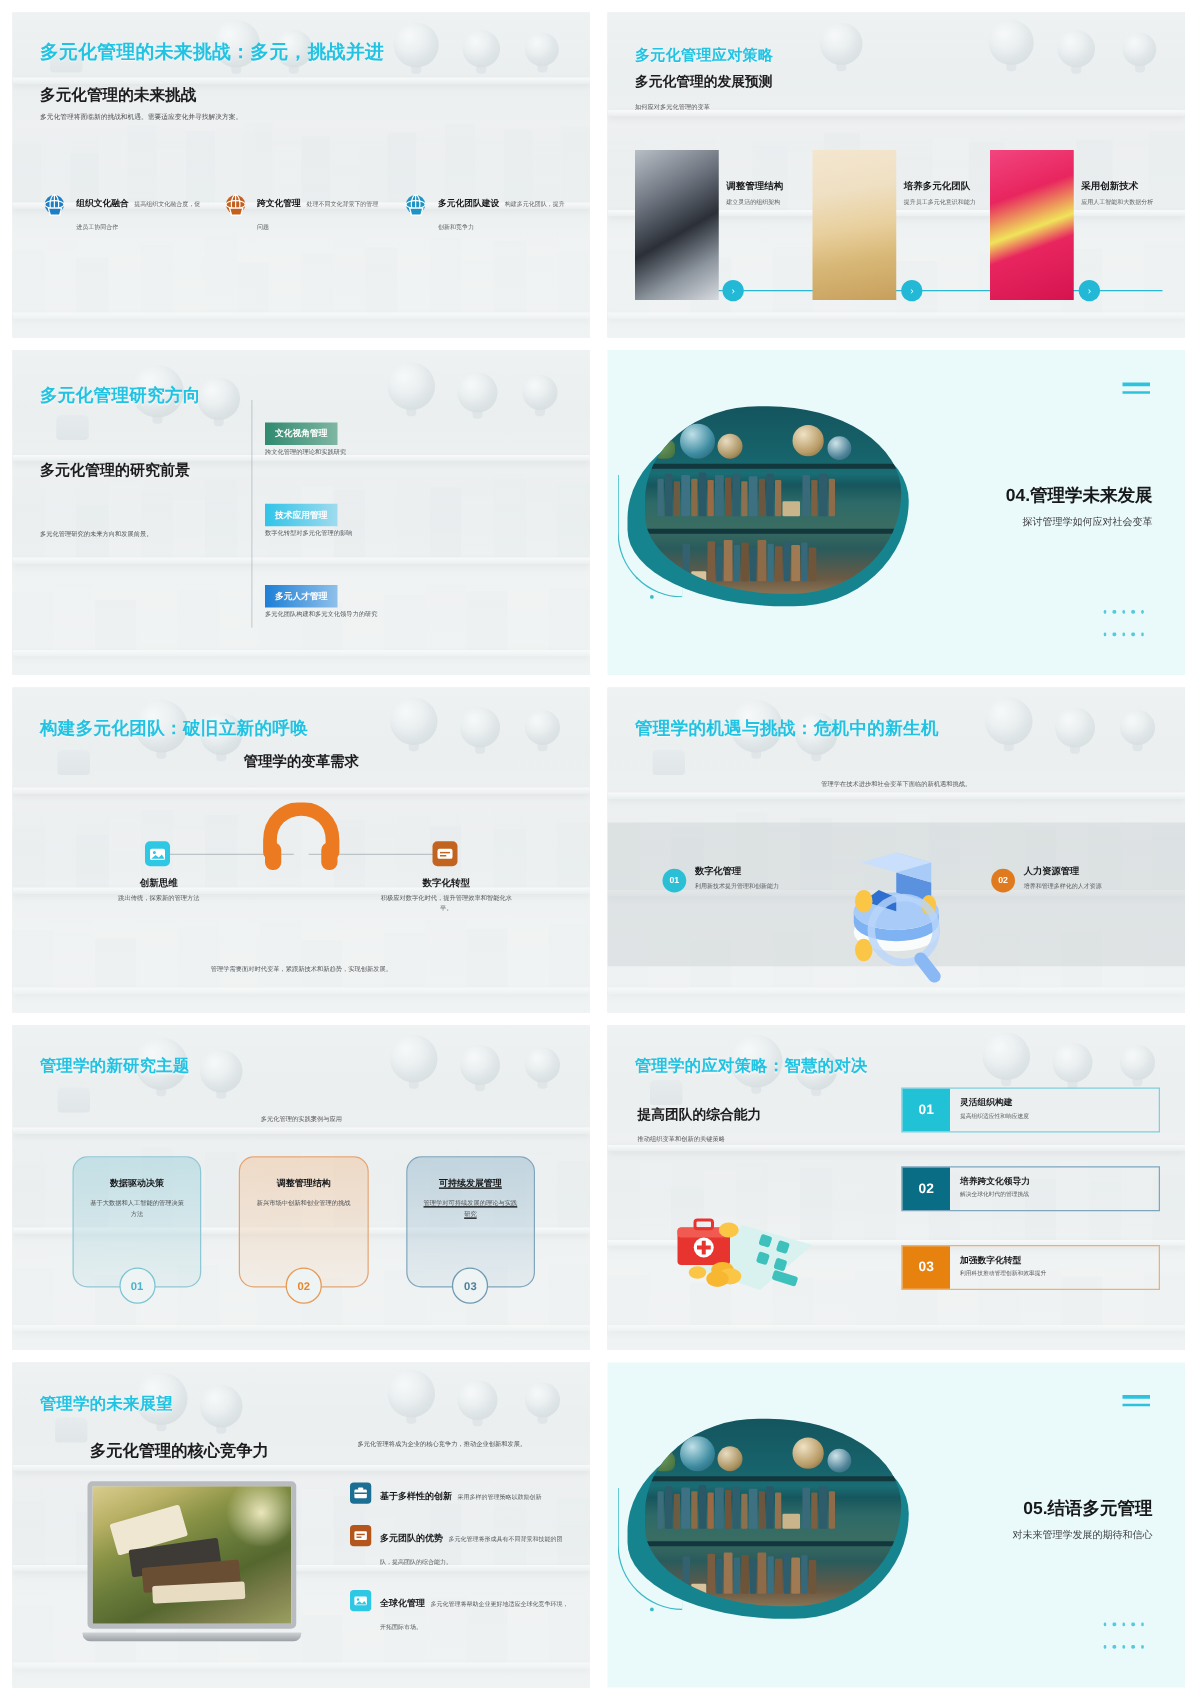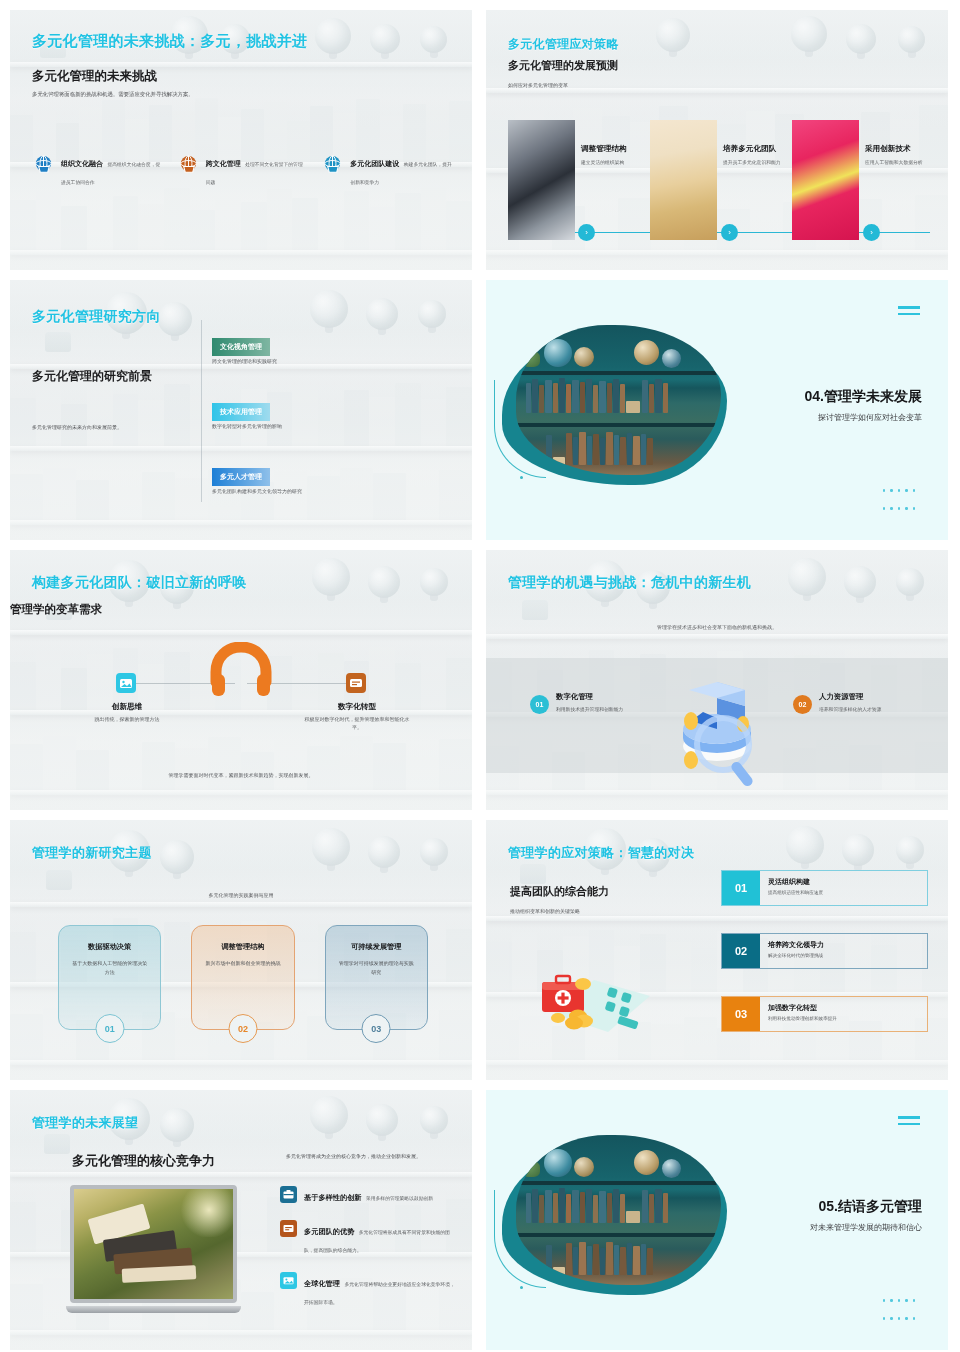--- a/index.html
+++ b/index.html
@@ -137,21 +137,21 @@
   .sec .arcdot{position:absolute;left:34px;top:196px;width:3px;height:3px;border-radius:50%;background:#3ab9c6;}
   .sec .hamb{position:absolute;right:28px;top:26px;width:22px;}
   .sec .hamb span{display:block;height:2.6px;background:#2ec3dd;margin-bottom:4px;}
   .sec .st{position:absolute;right:26px;top:108px;font-size:14px;font-weight:bold;color:#17181a;text-align:right;}
   .sec .ss{position:absolute;right:26px;top:132px;font-size:8px;color:#3c3d40;text-align:right;}
   .sec .dots{position:absolute;right:26px;top:200px;width:42px;}
   .sec .dots i{display:inline-block;width:2.4px;height:2.4px;border-radius:50%;background:#55c9de;margin:2.2px 2.6px;}
 
   
   .s5 .kicker{left:22px;top:24px;font-size:14px;}
-  .s5 .h1{position:absolute;left:0;right:0;top:52px;font-size:11.5px;}
+  .s5 .h1{position:absolute;left:0;right:0;top:52px;text-align:center;font-size:11.5px;}
   .s5 .hp{position:absolute;left:50%;top:92px;transform:translateX(-50%);width:62px;height:56px;}
   .s5 .cline{position:absolute;top:133px;height:1px;background:rgba(130,145,150,.45);}
   .s5 .cl1{left:120px;width:105px;} .s5 .cl2{left:237px;width:105px;}
   .s5 .sq{position:absolute;width:20px;height:20px;border-radius:4px;}
   .s5 .sq1{left:106px;top:123px;background:#2ec7e4;}
   .s5 .sq2{left:336px;top:123px;background:#c2641f;}
   .s5 .b1{position:absolute;left:62px;top:152px;width:110px;text-align:center;}
   .s5 .b2{position:absolute;left:292px;top:152px;width:110px;text-align:center;}
   .s5 .bt{font-size:7.6px;font-weight:bold;color:#17181a;margin-bottom:3px;}
   .s5 .bd{font-size:5px;color:#56585b;line-height:1.65;}
@@ -176,21 +176,21 @@
   .s7 .kicker{left:22px;top:24px;font-size:13px;}
   .s7 .h1{position:absolute;left:0;right:0;top:48px;text-align:center;font-size:11.5px;}
   .s7 .sub{position:absolute;left:0;right:0;top:72px;text-align:center;font-size:5px;}
   .s7 .cards{position:absolute;left:48px;top:105px;width:370px;display:flex;gap:30px;}
   .s7 .card{
     position:relative;flex:1;height:105px;border-radius:12px;
     padding-top:16px;text-align:center;
   }
   .s7 .k1{background:linear-gradient(180deg,rgba(171,214,223,.62),rgba(200,226,231,.3));border:1px solid #8fc7d4;}
   .s7 .k2{background:linear-gradient(180deg,rgba(240,205,173,.62),rgba(245,225,205,.3));border:1px solid #e4a472;}
-  .s7 .k3{background:linear-gradient(180deg,rgba(168,196,212,.62),rgba(200,218,228,.3));border:1px solid #7fa6bd;}
+  .s7 .k3{background:linear-gradient(180deg,rgba(168,196,212,.62),rgba(200,218,228,.3));border:1px solid #7fa6bd;text-decoration:underline;}
   .s7 .ct{font-size:7.2px;font-weight:bold;color:#17181a;margin-bottom:7px;}
   .s7 .cd{font-size:5px;color:#4f5154;line-height:1.75;padding:0 12px;}
   .s7 .badge{
     position:absolute;left:50%;bottom:-14px;transform:translateX(-50%);
     width:29px;height:29px;border-radius:50%;
     font-size:9px;font-weight:bold;line-height:29px;text-align:center;
     background:#eef3f4;
   }
   .s7 .g1{border:1.2px solid #7cc4d3;color:#49b4cc;}
   .s7 .g2{border:1.2px solid #e69a52;color:#e6862a;}

